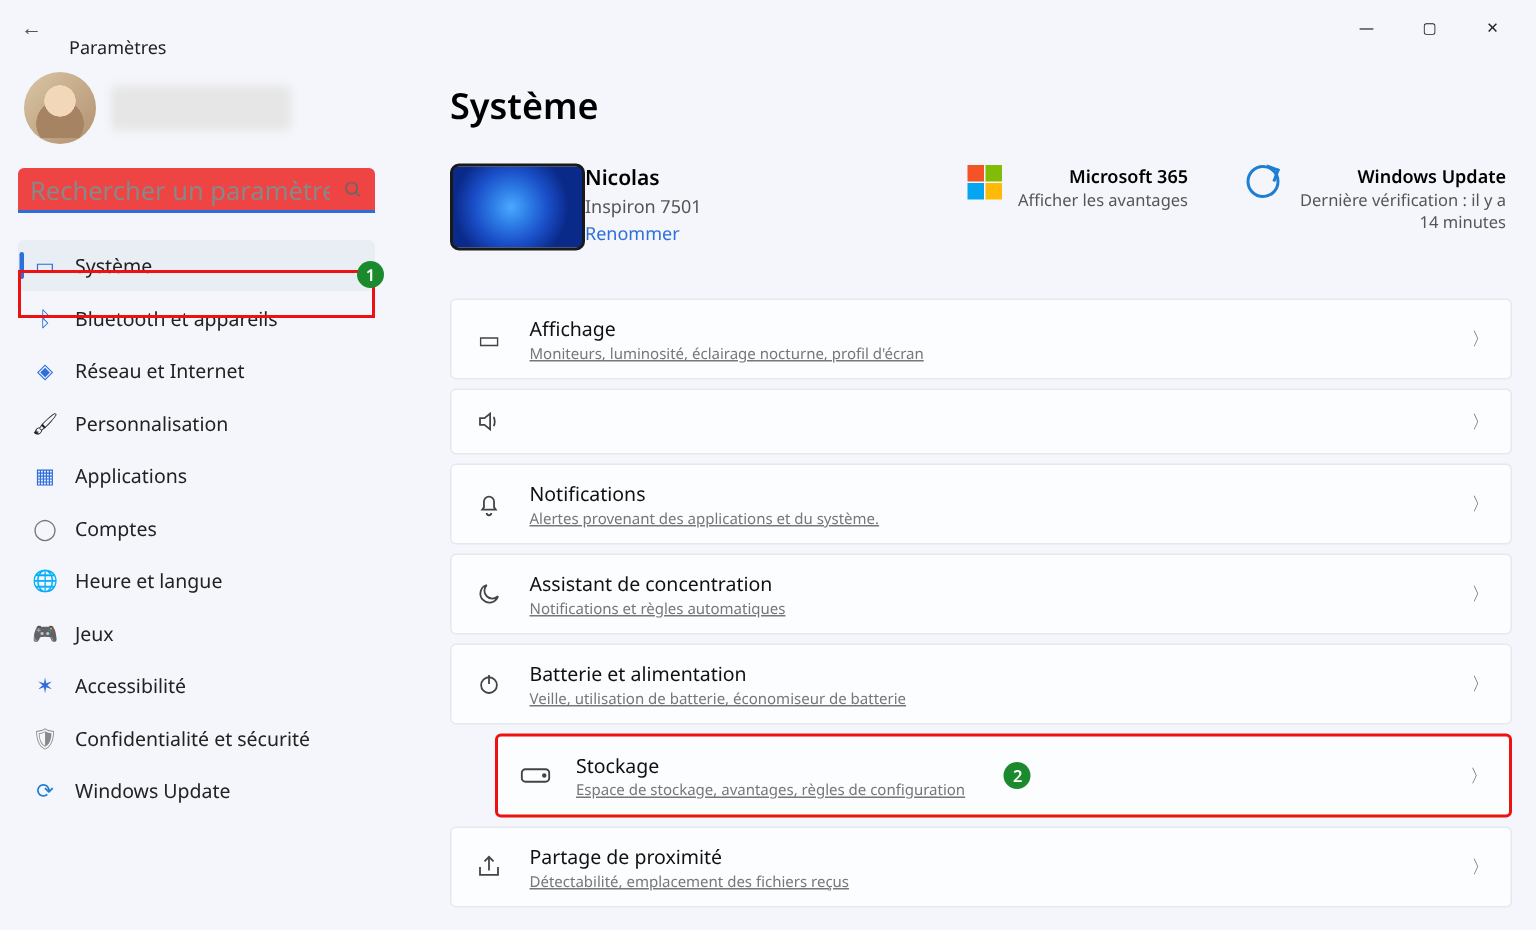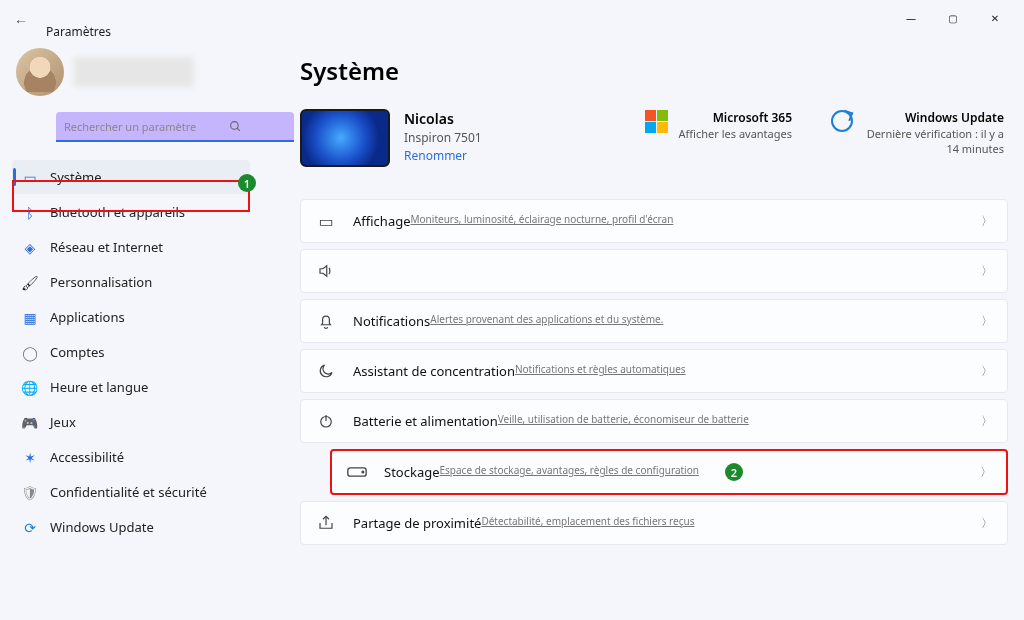--- a/index.html
+++ b/index.html
@@ -14,54 +14,54 @@
 
   .body { display: flex; height: calc(620px - 36px); }
 
   .sidebar { width: 260px; padding: 12px 10px 0 12px; }
   .profile { display: flex; align-items: center; gap: 10px; margin-bottom: 16px; padding-left: 4px; }
   .avatar { width: 48px; height: 48px; border-radius: 50%; background: linear-gradient(135deg,#d9c6a4,#b29070); position: relative; overflow:hidden; }
   .avatar::after { content:""; position:absolute; inset:6px 8px 4px 8px; background: radial-gradient(circle at 50% 35%, #f2d7b8 35%, transparent 36%), radial-gradient(circle at 50% 75%, #a68463 48%, transparent 49%); }
   .profile-name { filter: blur(3px); color: #aaa; background: #e6e6e6; border-radius:4px; width:120px; height:30px; }
 
   .searchbox { position: relative; margin-bottom: 18px; }
-  .searchbox input { width: 100%; height: 30px; border: none; border-bottom: 2px solid #2d6edc; background: #c4b5fd; border-radius: 4px 4px 0 0; padding: 0 30px 0 8px; font-size: 11px; outline: none; margin-left: 44px; }
+  .searchbox input { width: 100%; height: 30px; border: none; border-bottom: 2px solid #2d6edc; background: #ef4444; border-radius: 4px 4px 0 0; padding: 0 30px 0 8px; font-size: 17px; outline: none; }
   .searchbox input::placeholder { color: #888; }
   .searchbox .mag { position: absolute; right: 8px; top: 8px; color: #666; font-size: 12px; }
 
   .nav { display: flex; flex-direction: column; gap: 1px; }
   .nav-item { display: flex; align-items: center; gap: 12px; padding: 8px 10px; border-radius: 4px; cursor: pointer; font-size: 13px; color: #222; position: relative; }
   .nav-item.active { background: #e9edf4; }
   .nav-item.active::before { content:""; position:absolute; left:1px; top:8px; bottom:8px; width:3px; background:#2d6edc; border-radius:2px; }
   .nav-item .ic { width:16px; height:16px; display:flex; align-items:center; justify-content:center; font-size:14px; }
   .annot1 { position:absolute; border:2px solid #e11; left:12px; top:180px; width:238px; height:32px; pointer-events:none; }
   .annot1::after { content:"1"; position:absolute; right:-8px; top:-8px; width:18px; height:18px; border-radius:50%; background:#1b8a2c; color:#fff; font-size:11px; font-weight:600; display:flex; align-items:center; justify-content:center; }
 
   .main { flex: 1; padding: 18px 16px 0 40px; overflow-y: auto; }
   .main h1 { font-size: 24px; font-weight: 600; margin-bottom: 22px; }
 
-  .device-row { display:flex; align-items:flex-start; gap: 14px; margin-bottom: 32px; }
+  .device-row { display:flex; align-items:flex-start; margin-bottom: 32px; }
   .device-thumb { width: 90px; height: 58px; border-radius: 6px; border: 2px solid #1a1a1a; background: radial-gradient(circle at 45% 50%, #4aa9ff 0%, #2e7de6 22%, #1a4fc9 45%, #0a2a8a 70%); }
   .device-info { display:flex; flex-direction:column; gap:1px; }
   .device-info .dn { font-size: 14px; font-weight:600; }
   .device-info .dm { font-size: 12px; color:#555; }
   .device-info .lnk { font-size: 12px; color:#2d6edc; cursor:pointer; }
 
   .pill-area { margin-left:auto; display:flex; gap:38px; padding-right:4px;text-align:right; }
   .pill { display:flex; align-items:flex-start; gap:10px; }
   .pill .pic { width:24px; height:24px; display:flex; align-items:center; justify-content:center; font-size:18px; }
   .pill .pt { font-size:12px; font-weight:600; }
   .pill .ps { font-size:11px; color:#555; max-width:140px; }
 
   .ms365 { display:grid; grid-template-columns:11px 11px; grid-template-rows:11px 11px; gap:1px; }
   .ms365 span:nth-child(1){background:#f35325;} .ms365 span:nth-child(2){background:#81bc06;} .ms365 span:nth-child(3){background:#05a6f0;} .ms365 span:nth-child(4){background:#ffba08;}
 
   .card { background:#fcfdff; border:1px solid #e6e8ee; border-radius:4px; padding: 10px 14px; display:flex; align-items:center; gap:16px; margin-bottom:6px; cursor:pointer; position:relative; }
   .card .cic { width:22px; height:22px; display:flex; align-items:center; justify-content:center; color:#444; font-size:16px; }
-  .card .ct { display:flex; flex-direction:row; }
+  .card .ct { display:flex; flex-direction:column; }
   .card .ct .t1 { font-size:13px; color:#111; }
   .card .ct .t2 { font-size:10px; color:#777;text-decoration:underline; }
   .card .chev { margin-left:auto; color:#666; font-size:12px; }
   .card.highlight { border:2px solid #e11;margin-left:30px; }
   .badge2 { width:18px; height:18px; border-radius:50%; background:#1b8a2c; color:#fff; font-size:11px; font-weight:600; display:flex; align-items:center; justify-content:center; margin-left:10px; }
 
   .wu-icon { width:22px;height:22px;border-radius:50%;border:2px solid #1d7fd4;position:relative; }
   .wu-icon::before{content:"";position:absolute;top:-1px;right:-1px;width:7px;height:7px;border-top:2px solid #1d7fd4;border-right:2px solid #1d7fd4;transform:rotate(20deg);}
 </style>
 </head>

